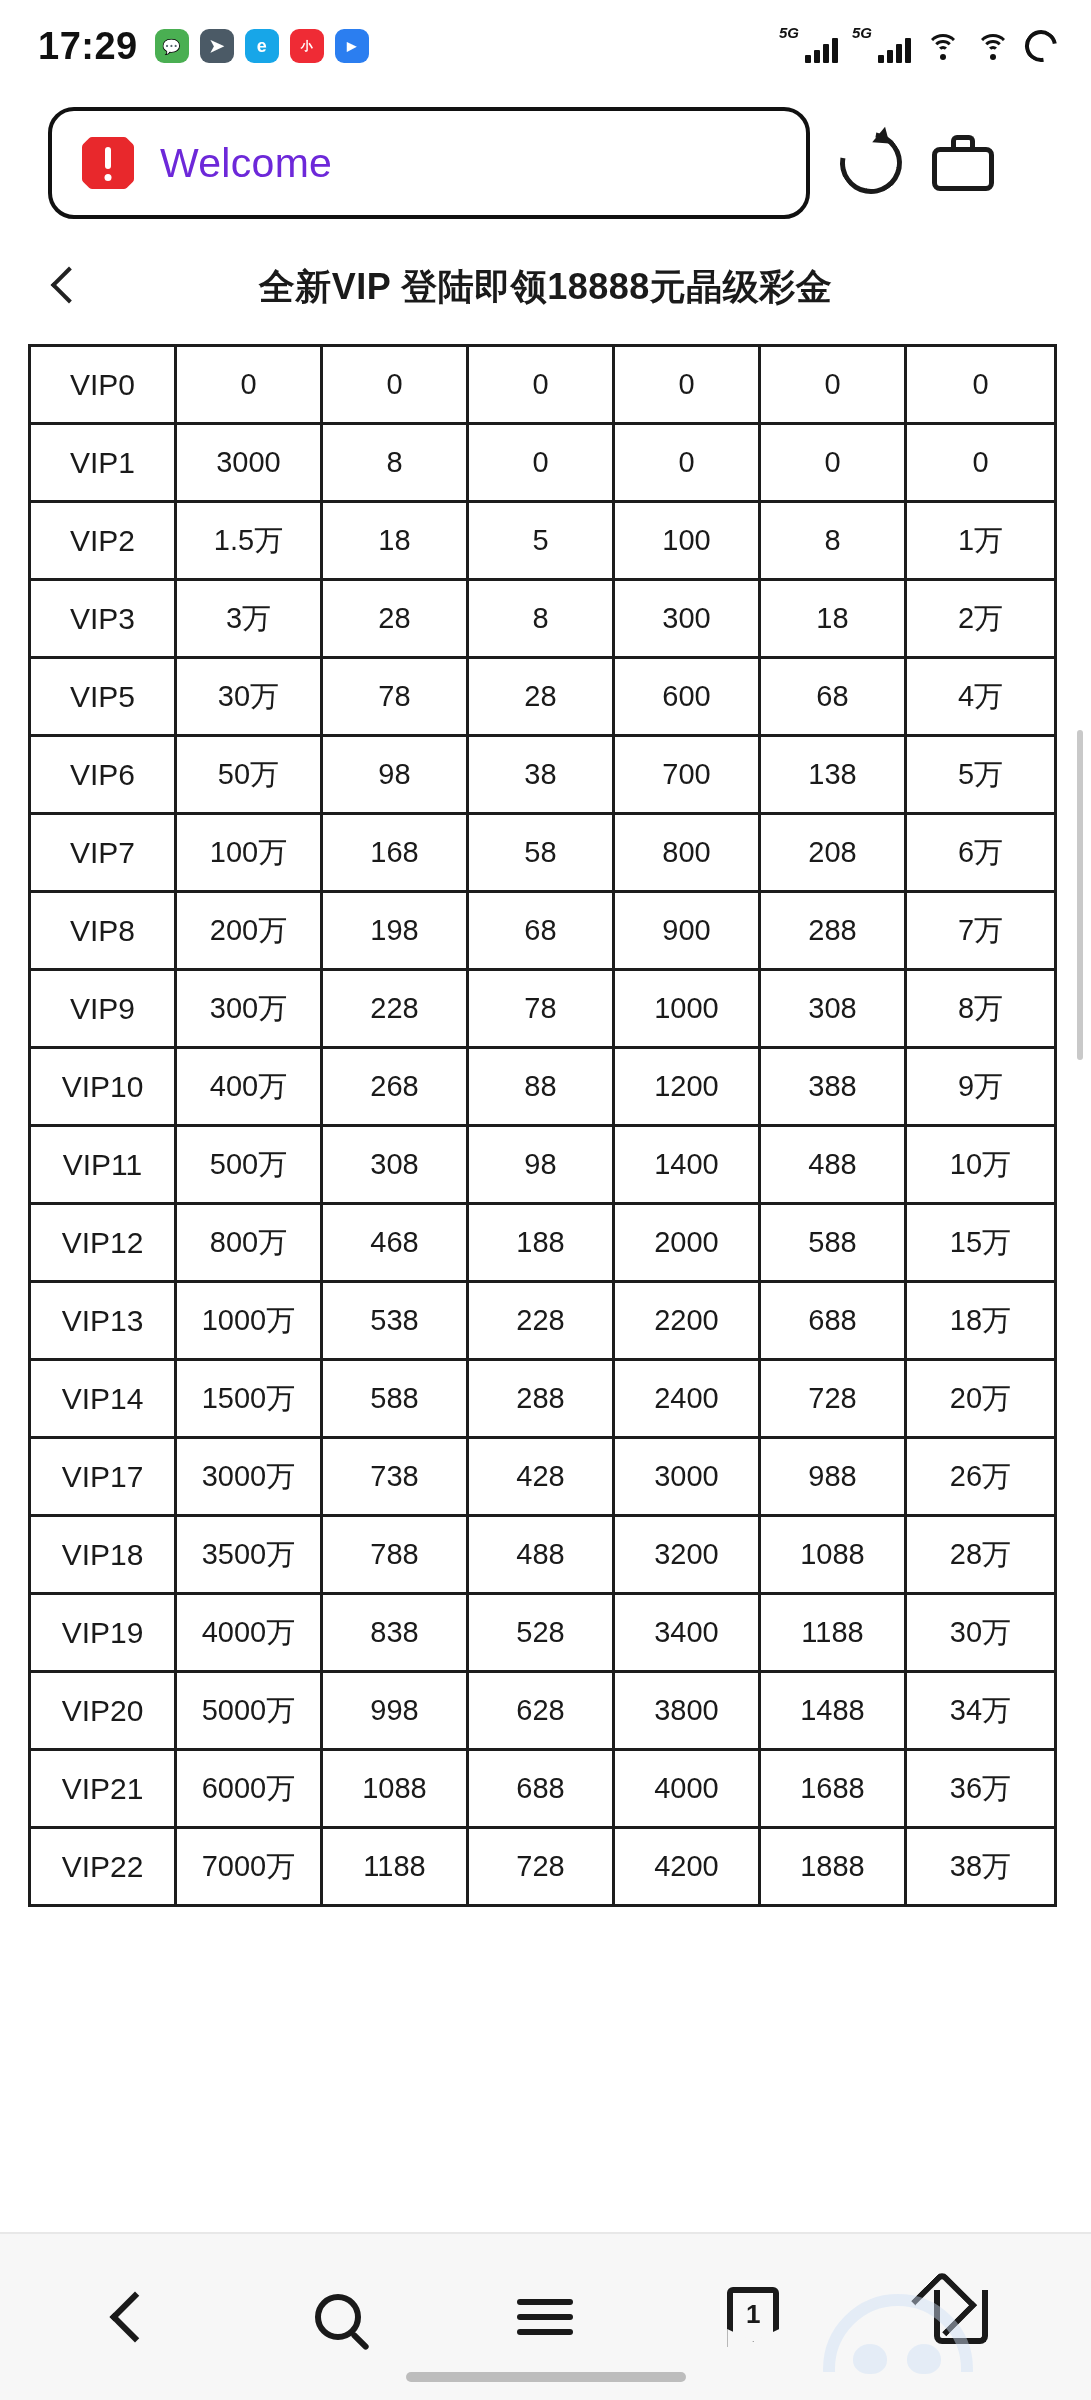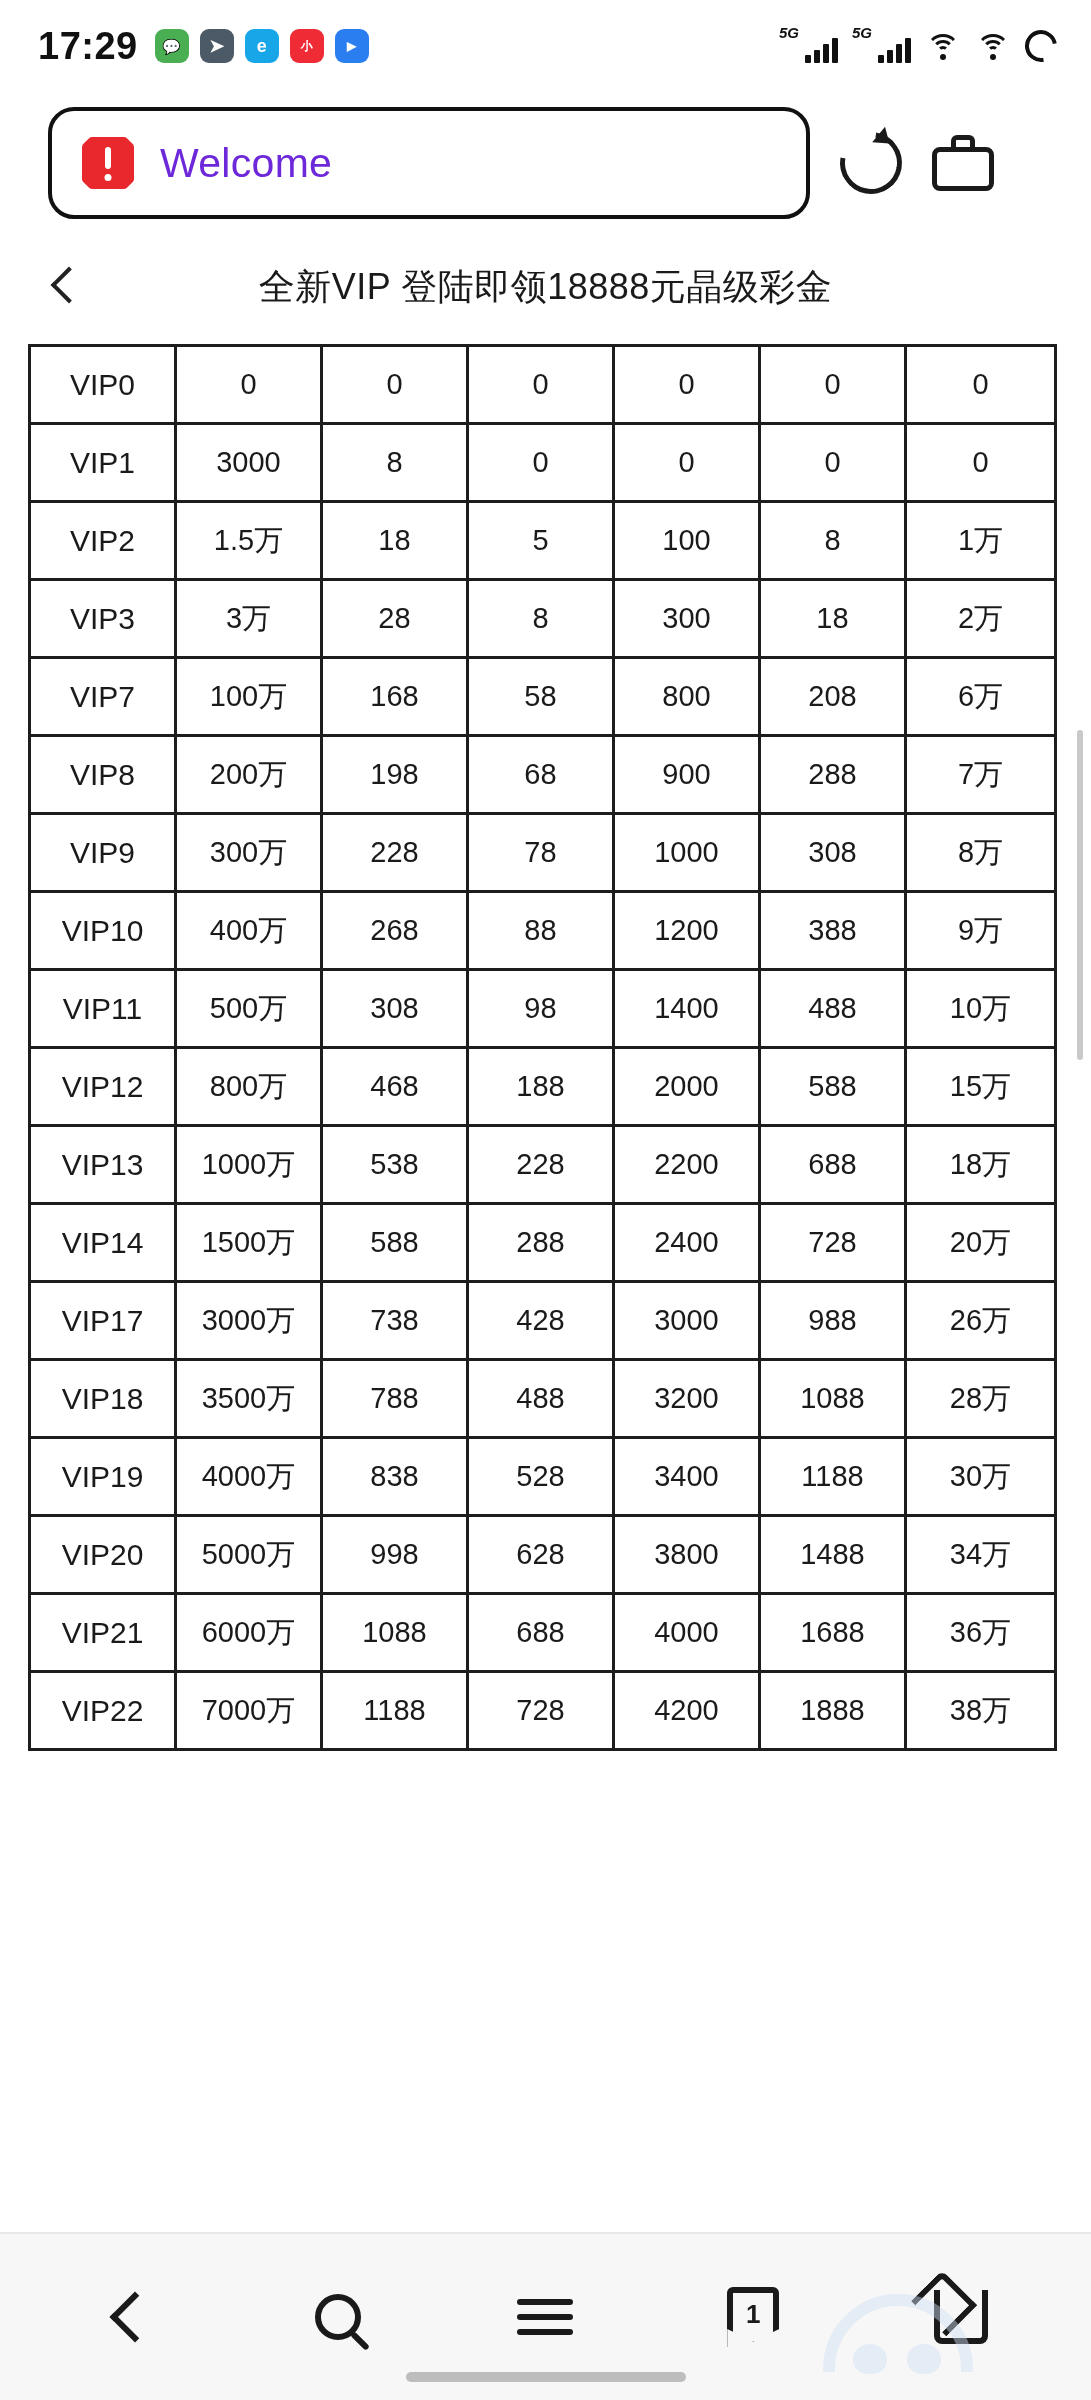--- a/index.html
+++ b/index.html
@@ -239,21 +239,21 @@
     width: 22px; height: 22px;
     border-left: 4px solid #222;
     border-bottom: 4px solid #222;
     transform: rotate(45deg);
   }
   .page-title {
     position: absolute;
     left: 0; right: 0;
     text-align: center;
     font-size: 36px;
-    font-weight: 400;
+    font-weight: 700;
     color: #1a1a1a;
     letter-spacing: 0.5px;
     pointer-events: none;
   }
 
   
   .content {
     flex: 1 1 auto;
     position: relative;
     overflow: hidden;
@@ -544,20 +544,38 @@
           <tr>
             <td class="level">VIP3</td>
             <td>3万</td>
             <td>28</td>
             <td>8</td>
             <td>300</td>
             <td>18</td>
             <td>2万</td>
           </tr>
           <tr>
+            <td class="level">VIP5</td>
+            <td>30万</td>
+            <td>78</td>
+            <td>28</td>
+            <td>600</td>
+            <td>68</td>
+            <td>4万</td>
+          </tr>
+          <tr>
+            <td class="level">VIP6</td>
+            <td>50万</td>
+            <td>98</td>
+            <td>38</td>
+            <td>700</td>
+            <td>138</td>
+            <td>5万</td>
+          </tr>
+          <tr>
             <td class="level">VIP7</td>
             <td>100万</td>
             <td>168</td>
             <td>58</td>
             <td>800</td>
             <td>208</td>
             <td>6万</td>
           </tr>
           <tr>
             <td class="level">VIP8</td>

